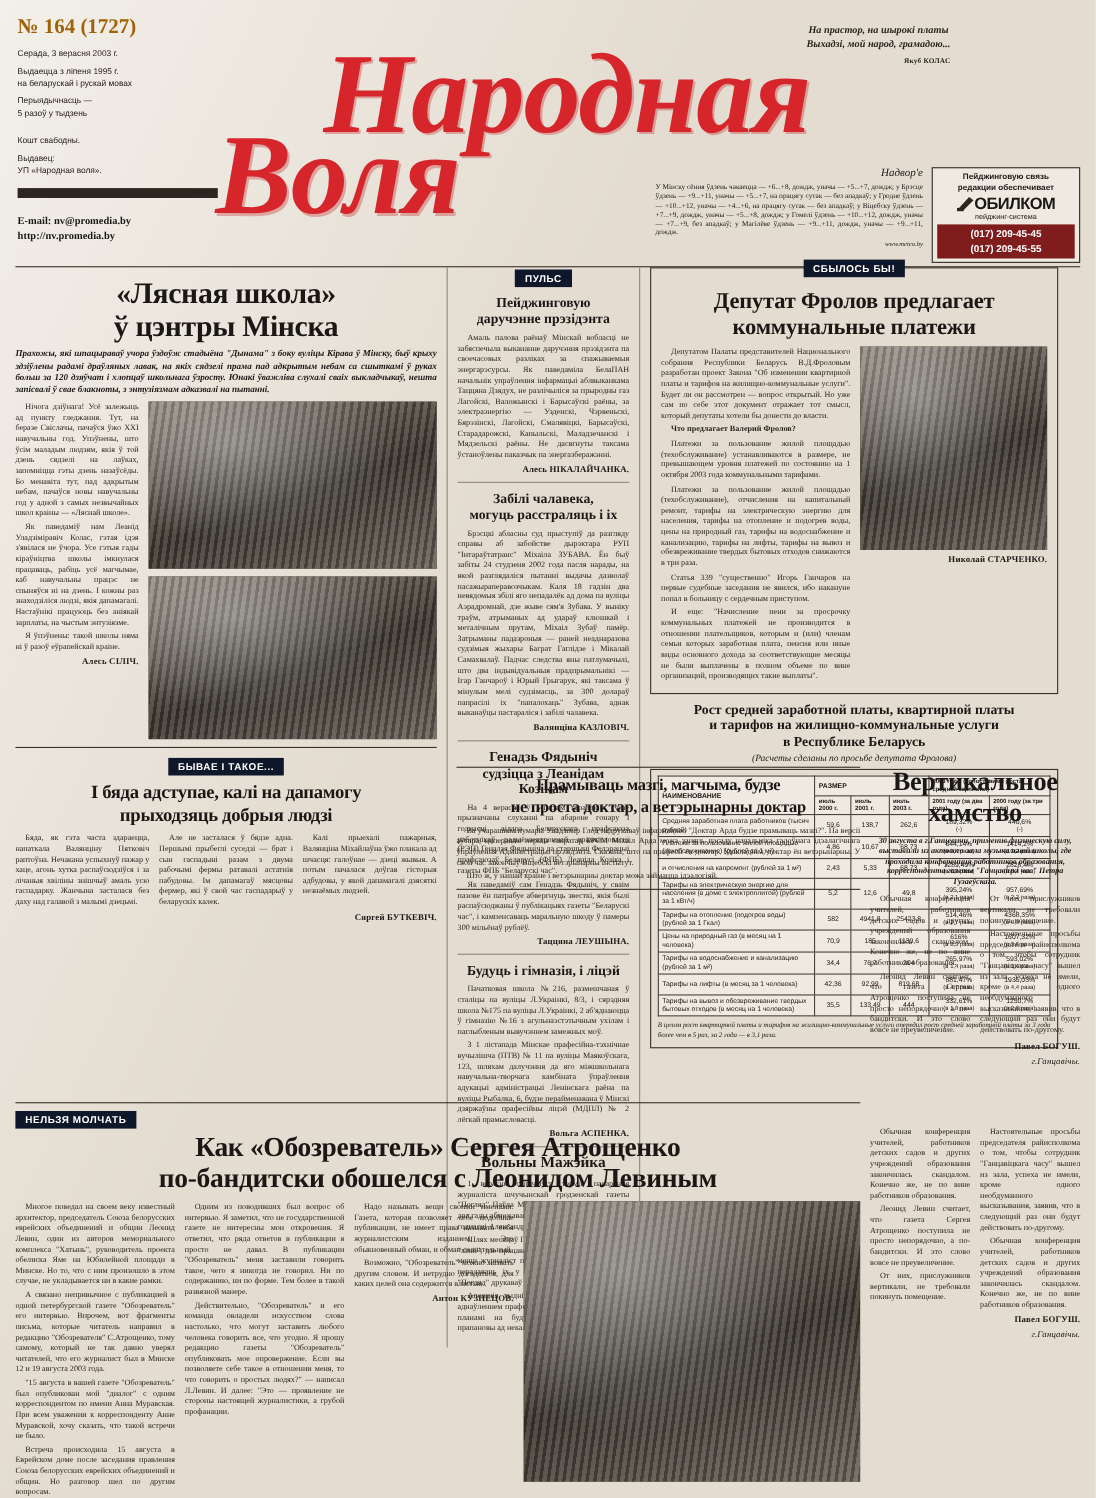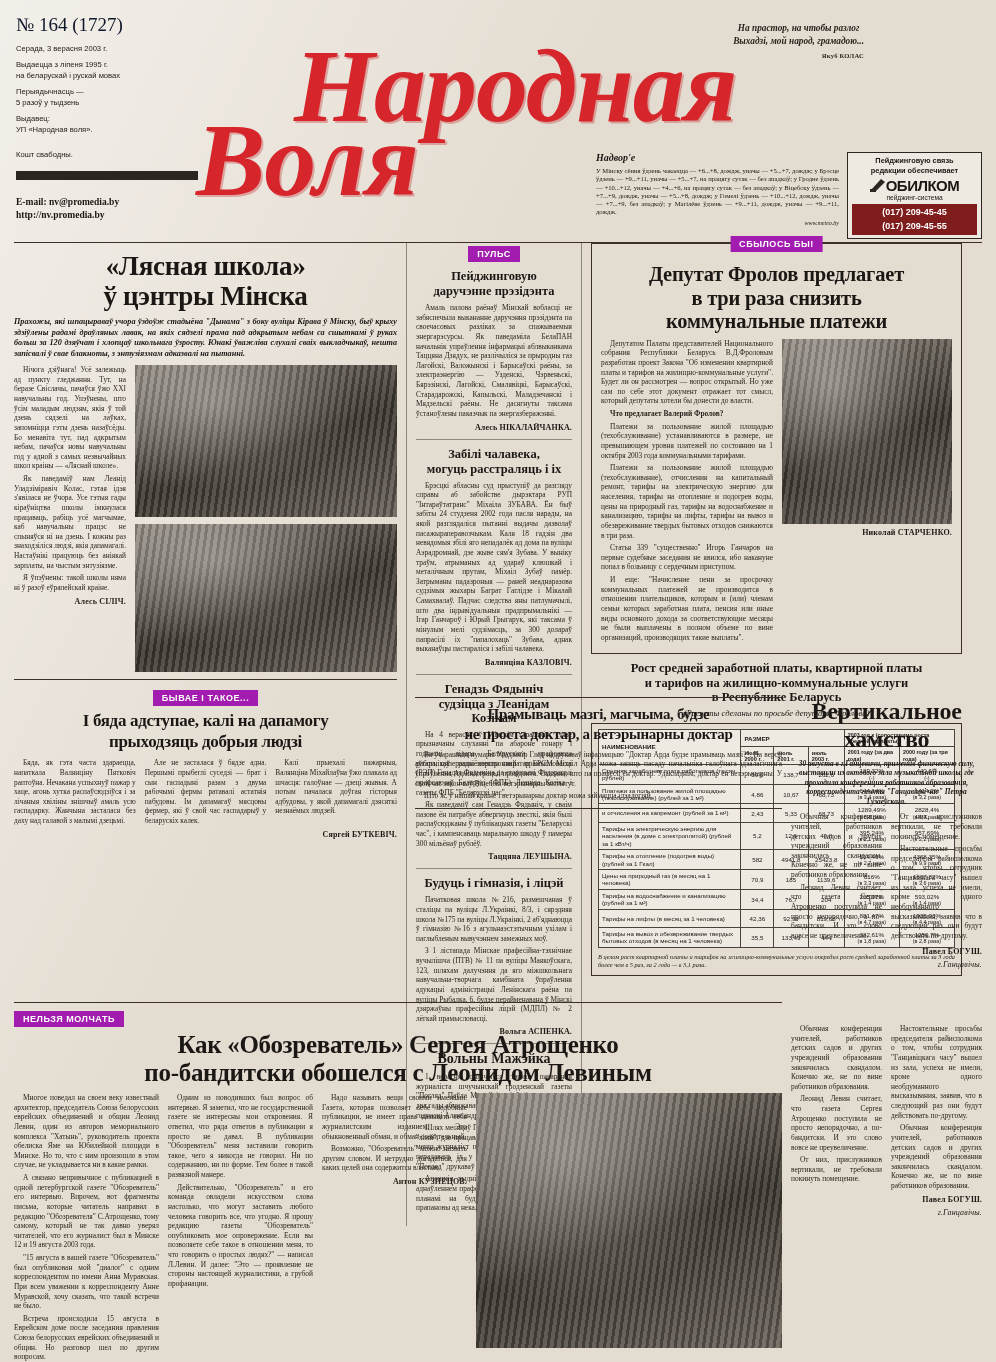--- a/index.html
+++ b/index.html
@@ -16,39 +16,39 @@
     position:absolute; inset:0;
     background:
       linear-gradient(115deg, rgba(255,255,255,.55) 0%, rgba(244,239,231,0) 40%),
       linear-gradient(0deg, rgba(214,203,188,.45), rgba(214,203,188,.45)),
       #efeae1;
   }
   .sheet { position:absolute; left:14px; top:14px; width:968px; height:1334px; }
 
   
   .tag {
-    display:inline-block; background:#a21caf; color:#fff;
+    display:inline-block; background:#0f172a; color:#fff;
     font-family:"Liberation Sans", sans-serif;
     font-weight:bold; letter-spacing:.06em; font-size:9px;
     padding:3px 9px 3px 9px; text-transform:uppercase;
   }
   .byline {
     font-family:"Liberation Serif", serif; font-weight:bold;
     font-size:8px; text-align:right; letter-spacing:.02em; margin-top:4px;
   }
   .lede { font-style:italic; font-weight:bold; font-size:8.2px; line-height:1.28; text-align:justify; }
   .body-t { font-size:7.4px; line-height:1.3; text-align:justify; color:#2a241e; }
   .body-t p { margin:0 0 3px 0; text-indent:9px; }
   .rule { background:#3a3028; height:1px; width:100%; }
 
   
   .header { position:relative; height:210px; }
   .issue-no {
-    font-family:"Liberation Serif", serif; font-weight:normal;
-    font-size:19px; color:#0f172a; margin:0 0 7px 2px;
+    font-family:"Liberation Serif", serif; font-weight:bold;
+    font-size:19px; color:#a16207; margin:0 0 7px 2px;
   }
   .imprint { font-family:"Liberation Sans", sans-serif; font-size:7.6px; line-height:1.45; color:#262019; margin-left:2px;}
   .imprint div { margin-bottom:5px; }
   .blackbar { width:182px; height:9px; background:#2c2620; margin:11px 0 16px 2px;}
   .contact { font-family:"Liberation Serif", serif; font-weight:bold; font-size:9.5px; line-height:1.35; margin-left:2px;}
 
   .epigraph {
     position:absolute; right:118px; top:8px; text-align:center;
     font-style:italic; font-weight:bold; font-size:9.3px; line-height:1.35; color:#2a241e;
   }
@@ -64,21 +64,21 @@
     color:#d6262b; line-height:.84;
     text-shadow:2px 2px 0 rgba(190,30,35,.32);
     white-space:nowrap;
   }
   .m1 { position:absolute; left:190px; top:0px; font-size:104px; letter-spacing:-1px; }
   .m2 { position:absolute; left:92px;  top:74px; font-size:104px; letter-spacing:-1px; }
 
   
   .wx-row { position:absolute; right:0; top:138px; width:386px; display:flex; gap:8px; }
   .wx { flex:1; }
-  .wx h4 { margin:0 0 4px 0; text-align:left; font-style:italic; font-weight:bold; font-size:10px;}
+  .wx h4 { margin:0 0 4px 0; text-align:right; font-style:italic; font-weight:normal; font-size:10px;}
   .wx .t { font-size:6.6px; line-height:1.26; text-align:justify; }
   .wx .src { font-size:6px; font-style:italic; text-align:right; margin-top:3px;}
   .ad { width:135px; border:1px solid #2c2620; background:#efeae1; padding:3px 4px; text-align:center;}
   .ad .l1 { font-family:"Liberation Sans", sans-serif; font-size:7.4px; font-weight:bold; line-height:1.3;}
   .ad .brand { font-family:"Liberation Sans", sans-serif; font-weight:bold; font-size:15px; letter-spacing:-.5px; margin:2px 0 0; display:flex; align-items:center; justify-content:center; gap:0;}
   .ad .brand svg { display:block; }
   .ad .l2 { font-family:"Liberation Sans", sans-serif; font-size:6.6px; margin:0 0 3px; }
   .ad .phones { background:#7f1d1d; color:#fff; font-family:"Liberation Sans", sans-serif; font-weight:bold; font-size:9px; line-height:1.5; padding:2px 0;}
 
   
@@ -137,34 +137,34 @@
   <div class="header">
 
     <div class="issue-no">№ 164 (1727)</div>
 
     <div class="imprint">
       <div>Серада, 3 верасня 2003 г.</div>
       <div style="white-space:pre-line">Выдаецца з ліпеня 1995 г.
 на беларускай і рускай мовах</div>
       <div style="white-space:pre-line">Перыядычнасць —
 5 разоў у тыдзень</div>
+      <div style="margin-top:14px">Кошт свабодны.</div>
       <div style="white-space:pre-line">Выдавец:
 УП «Народная воля».</div>
-      <div style="margin-top:14px">Кошт свабодны.</div>
     </div>
 
     <div class="blackbar"></div>
 
     <div class="contact">
       <div>E-mail: nv@promedia.by</div>
       <div>http://nv.promedia.by</div>
     </div>
 
     <div class="epigraph">
-      <div>На прастор, на чтобы разлог</div>
+      <div>На прастор, на шырокі платы</div>
       <div>Выхадзі, мой народ, грамадою...</div>
       <div class="src">Якуб КОЛАС</div>
     </div>
 
     <div class="masthead">
       <div class="m-word m1">Народная</div>
       <div class="m-word m2">Воля</div>
     </div>
 
     <div class="wx-row">
@@ -280,21 +280,20 @@
           <p>Апошнія тыдні Павел Мажэйка займаецца аднаўленнем прафесійнай працоўнай дзейнасці і планамі на будучыню. Ён ужо атрымаў прапановы ад некалькіх выданняў.</p>
         </div>
         <div class="byline">Юлія ДАРАШКЕВІЧ.</div>
       </div>
 
       <div class="col-r">
         <div class="boxed" style="padding-top:11px;">
           <span class="tag tag-over">СБЫЛОСЬ БЫ!</span>
 
           <div class="hl-r">Депутат Фролов предлагает</div>
-          <div class="hl-r" style="margin-top:-5px">в три раза снизить</div>
           <div class="hl-r" style="margin-top:-5px">коммунальные платежи</div>
 
           <div style="display:flex; gap:9px; margin-top:5px;">
             <div style="width:172px; flex:none;" class="body-t">
               <p>Депутатом Палаты представителей Национального собрания Республики Беларусь В.Д.Фроловым разработан проект Закона "Об изменении квартирной платы и тарифов на жилищно-коммунальные услуги". Будет ли он рассмотрен — вопрос открытый. Но уже сам по себе этот документ отражает тот смысл, который депутаты хотели бы донести до власти.</p>
               <p style="font-weight:bold">Что предлагает Валерий Фролов?</p>
               <p>Платежи за пользование жилой площадью (техобслуживание) устанавливаются в размере, не превышающем уровня платежей по состоянию на 1 октября 2003 года коммунальными тарифами.</p>
               <p>Платежи за пользование жилой площадью (техобслуживание), отчисления на капитальный ремонт, тарифы на электрическую энергию для населения, тарифы на отопление и подогрев воды, цены на природный газ, тарифы на водоснабжение и канализацию, тарифы на лифты, тарифы на вывоз и обезвреживание твердых бытовых отходов снижаются в три раза.</p>
               <p>Статья 339 "существенно" Игорь Ганчаров на первые судебные заседания не явился, ибо накануне попал в больницу с сердечным приступом.</p>
               <p>И еще: "Начисление пени за просрочку коммунальных платежей не производится в отношении плательщиков, которым и (или) членам семьи которых заработная плата, пенсия или иные виды основного дохода за соответствующие месяцы не были выплачены в полном объеме по вине организаций, производящих такие выплаты".</p>

